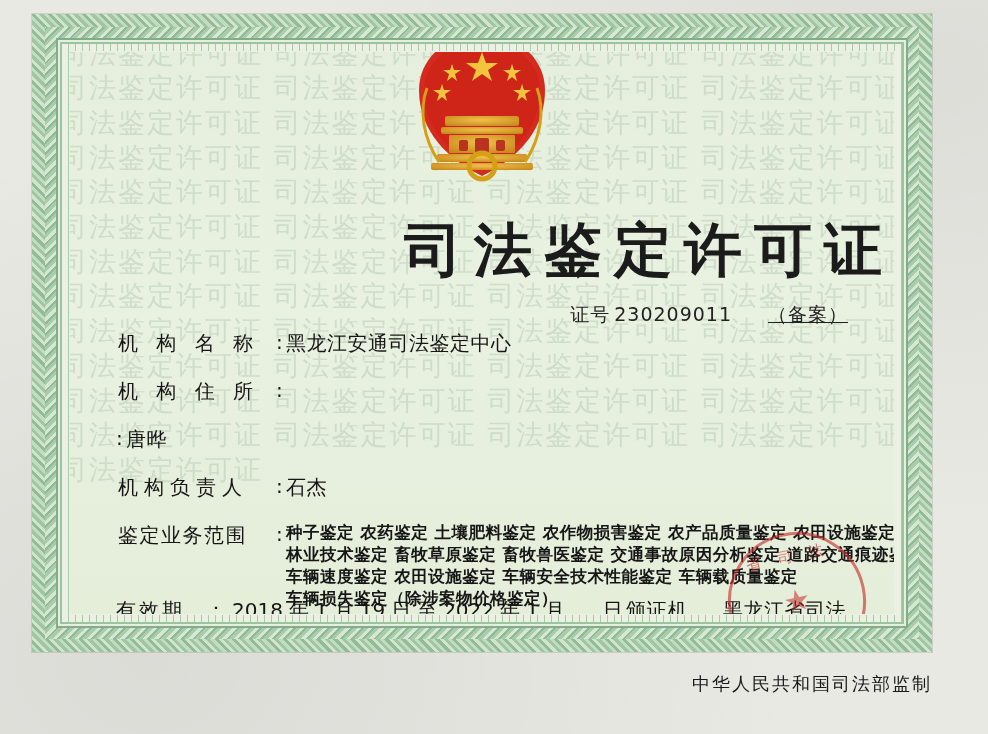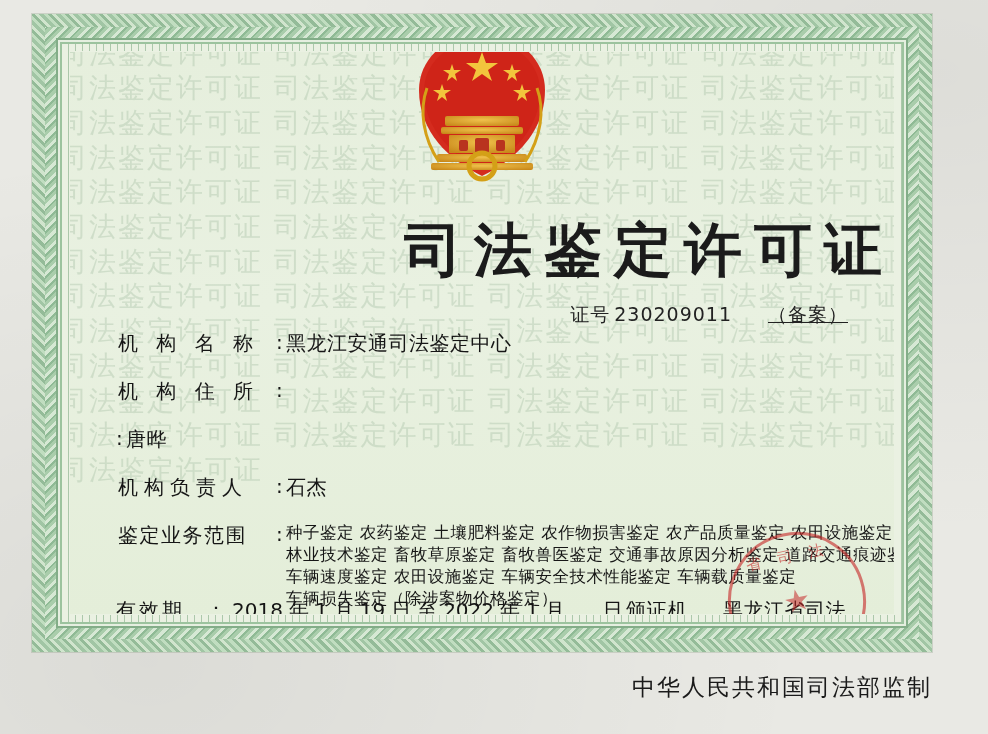--- a/index.html
+++ b/index.html
@@ -172,20 +172,21 @@
   }
   .row .val {
     flex: 1 1 auto;
     letter-spacing: .5px;
   }
   .row.scope .lab { letter-spacing: 1.5px; }
   .scope-lines {
     font-size: 16.5px;
     line-height: 22px;
     letter-spacing: .3px;
+    font-weight: bold;
   }
   .scope-lines div { white-space: nowrap; }
 
   
   .valid {
     position: absolute;
     left: 46px;
     right: 36px;
     top: 545px;
     font-size: 20px;
@@ -235,21 +236,21 @@
     font-size: 15px;
     letter-spacing: 6px;
     opacity: .85;
   }
 
   
   .footer {
     position: absolute;
     right: 56px;
     top: 672px;
-    font-size: 23px;
+    font-size: 18px;
     letter-spacing: 2px;
     color: #1a1a1a;
   }
 </style>
 </head>
 <body>
 
 <div id="page">
 
   <div class="cert">

